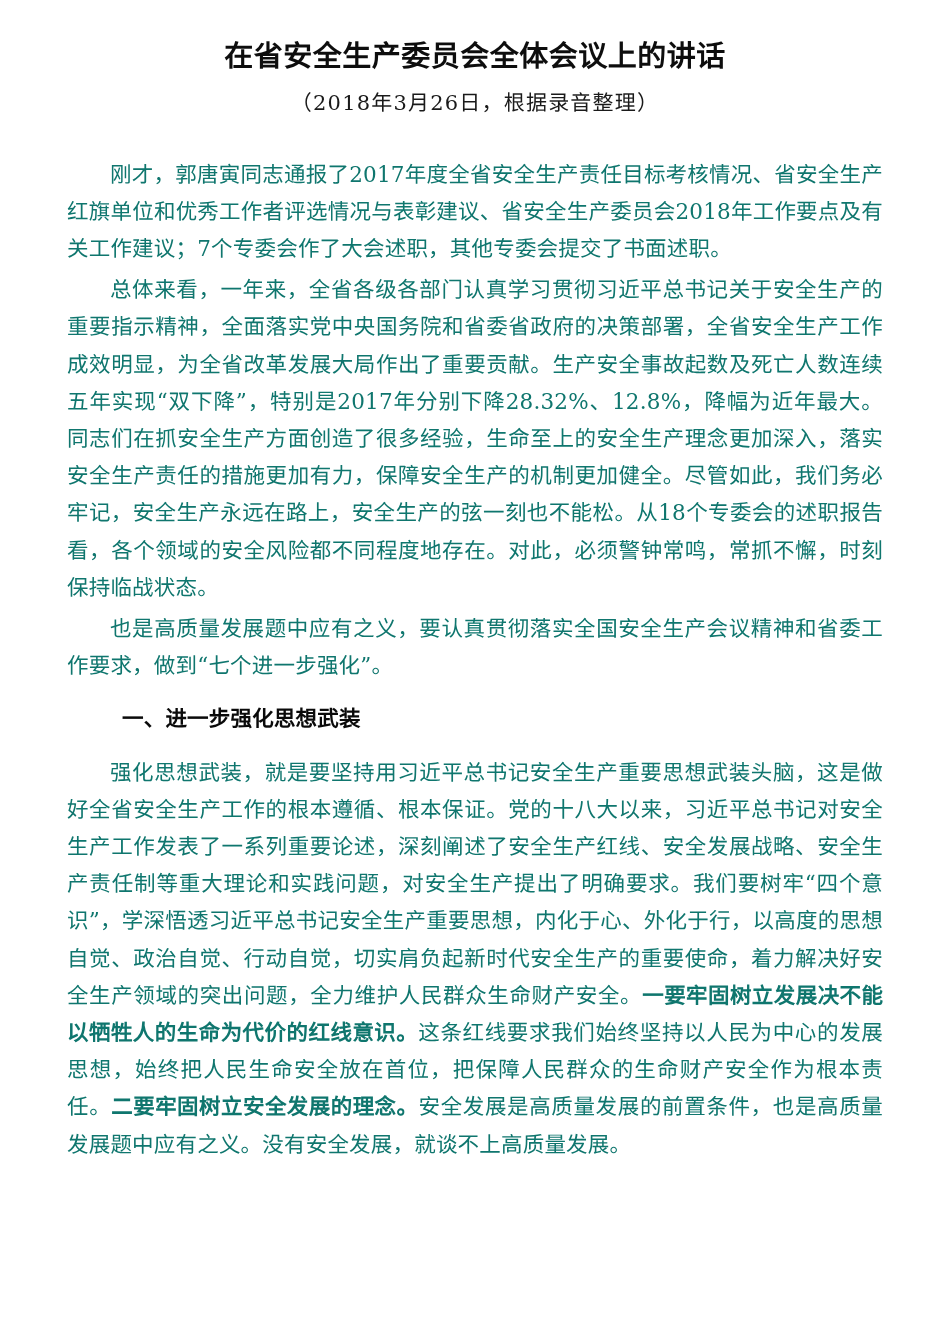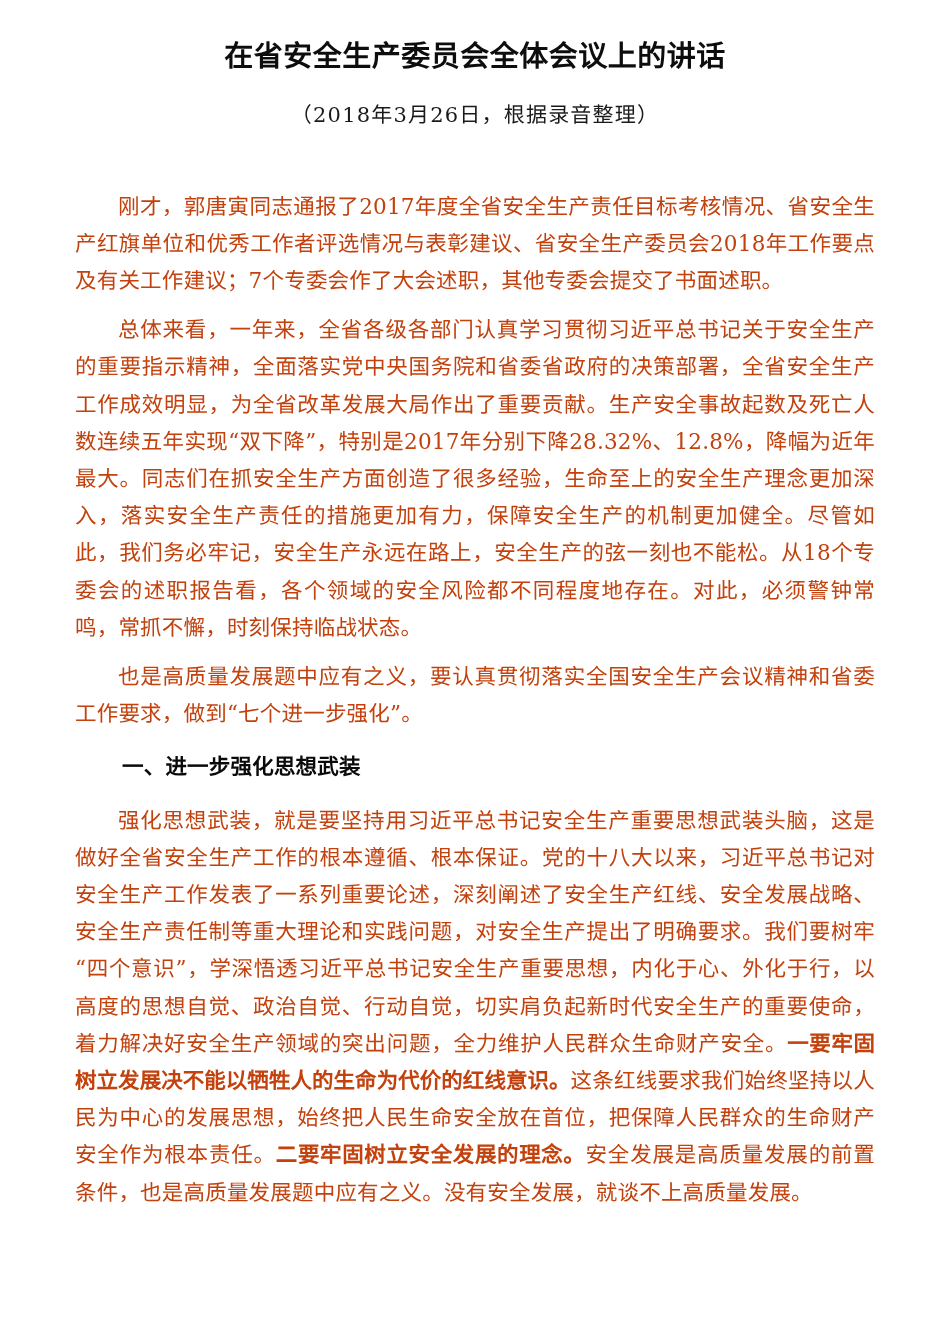--- a/index.html
+++ b/index.html
@@ -41,39 +41,39 @@
     padding-top: 38px;
     color: #0d0d0d;
   }
   .doc-subtitle {
     text-align: center;
     font-family: "DejaVu Serif", "Liberation Serif", serif;
     font-weight: normal;
     font-size: 21px;
     letter-spacing: 1.2px;
     line-height: 1.3;
-    margin: 12px;
+    margin: 0;
     padding-top: 16px;
     color: #1a1a1a;
   }
 
   
   .body-block {
     padding-top: 34px;
   }
   p.para {
-    margin: 12px;
+    margin: 4px;
     font-family: "DejaVu Serif", "Liberation Serif", serif;
     font-size: 21.5px;
     line-height: 37.2px;
     text-align: justify;
     text-justify: inter-ideograph;
     text-indent: 2em;
     letter-spacing: 0.2px;
-    color: #c2410c;
+    color: #0f766e;
     word-break: break-all;
   }
   h2.section-heading {
     margin: 16px;
     font-family: "DejaVu Sans", "Liberation Sans", sans-serif;
     font-size: 21.5px;
     font-weight: bold;
     line-height: 37.2px;
     text-indent: 2em;
     letter-spacing: 0.2px;

